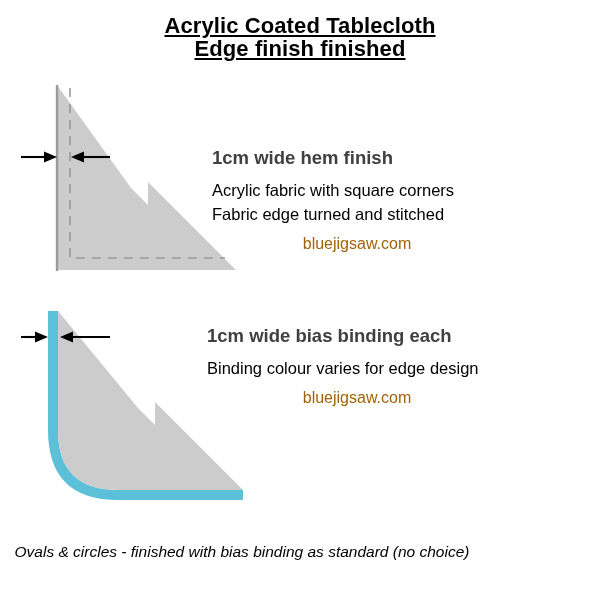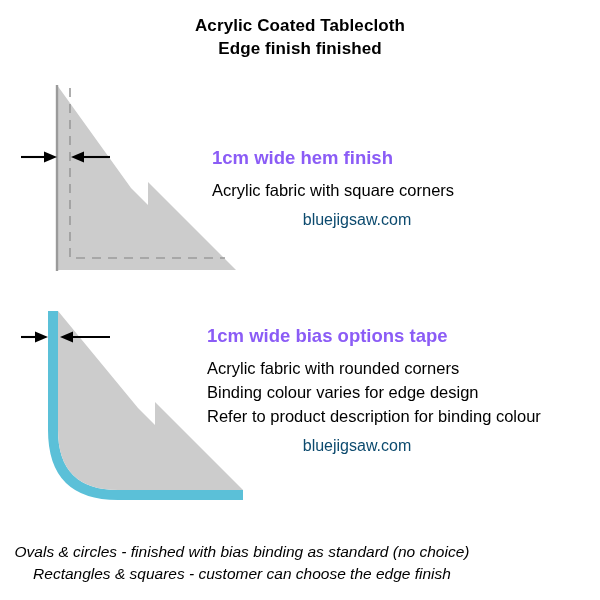--- a/index.html
+++ b/index.html
@@ -21,57 +21,58 @@
 
   
   .title-block {
     position: absolute;
     top: 14px;
     left: 0;
     width: 600px;
     text-align: center;
   }
   .title-line {
-    font-size: 17px;
+    font-size: 22px;
     font-weight: bold;
     color: #000000;
     line-height: 23px;
     letter-spacing: 0.1px;
+    text-decoration: underline;
   }
 
   
   .diagram {
     position: absolute;
     left: 0;
     top: 0;
   }
 
   
   .section-text {
     position: absolute;
   }
   .section-heading {
     font-size: 18.5px;
     font-weight: bold;
-    color: #8b5cf6;
+    color: #404040;
     line-height: 24px;
     white-space: nowrap;
   }
   .section-lines {
     margin-top: 8px;
   }
   .section-line {
     font-size: 16.5px;
     color: #000000;
     line-height: 24px;
     white-space: nowrap;
   }
   .watermark {
     font-size: 16px;
-    color: #0c4a6e;
+    color: #a16207;
     line-height: 24px;
     margin-top: 6px;
     white-space: nowrap;
   }
   .wm-center-1 { text-align: center; width: 290px; }
   .wm-center-2 { text-align: center; width: 300px; }
 
   
   .footer {
     position: absolute;
@@ -120,20 +121,21 @@
     <g>
       <line x1="110" y1="157" x2="82" y2="157" stroke="#000000" stroke-width="2.1"></line>
       <polygon points="71,157 84,151.5 84,162.5" fill="#000000"></polygon>
     </g>
   </svg>
 
   <div class="section-text" style="left:212px; top:146px;">
     <div class="section-heading">1cm wide hem finish</div>
     <div class="section-lines">
       <div class="section-line">Acrylic fabric with square corners</div>
+      <div class="section-line">Fabric edge turned and stitched</div>
     </div>
     <div class="watermark wm-center-1">bluejigsaw.com</div>
   </div>
 
   <svg class="diagram" width="600" height="600" viewBox="0 0 600 600" style="pointer-events:none;">
 
     <path d="M 58 311
              L 58 430
              Q 58 490 118 490
              L 243 490
@@ -157,27 +159,24 @@
       <polygon points="48,337 35,331.5 35,342.5" fill="#000000"></polygon>
     </g>
 
     <g>
       <line x1="110" y1="337" x2="72" y2="337" stroke="#000000" stroke-width="2.1"></line>
       <polygon points="60,337 73,331.5 73,342.5" fill="#000000"></polygon>
     </g>
   </svg>
 
   <div class="section-text" style="left:207px; top:324px;">
-    <div class="section-heading">1cm wide bias options tape</div>
+    <div class="section-heading">1cm wide bias binding each</div>
     <div class="section-lines">
-      <div class="section-line">Acrylic fabric with rounded corners</div>
       <div class="section-line">Binding colour varies for edge design</div>
-      <div class="section-line">Refer to product description for binding colour</div>
     </div>
     <div class="watermark wm-center-2">bluejigsaw.com</div>
   </div>
 
   <div class="footer">
     <div class="footer-line">Ovals &amp; circles - finished with bias binding as standard (no choice)</div>
-    <div class="footer-line">Rectangles &amp; squares - customer can choose the edge finish</div>
   </div>
 
 </div>
 
 </body></html>

